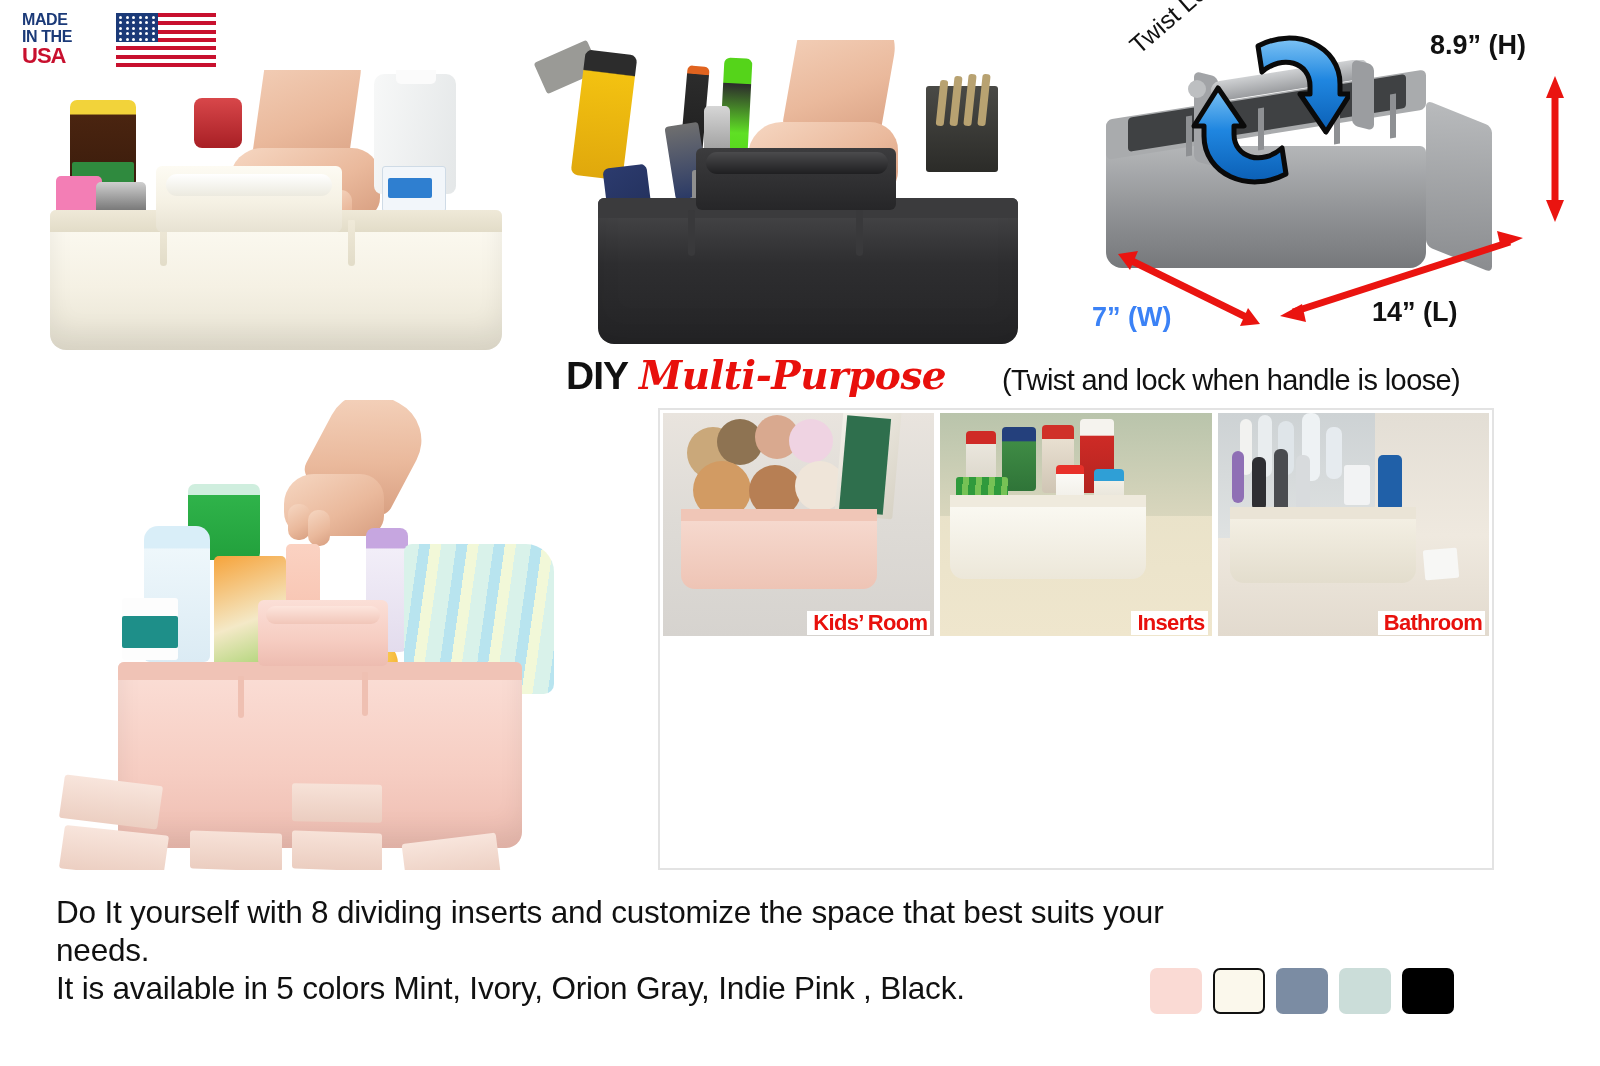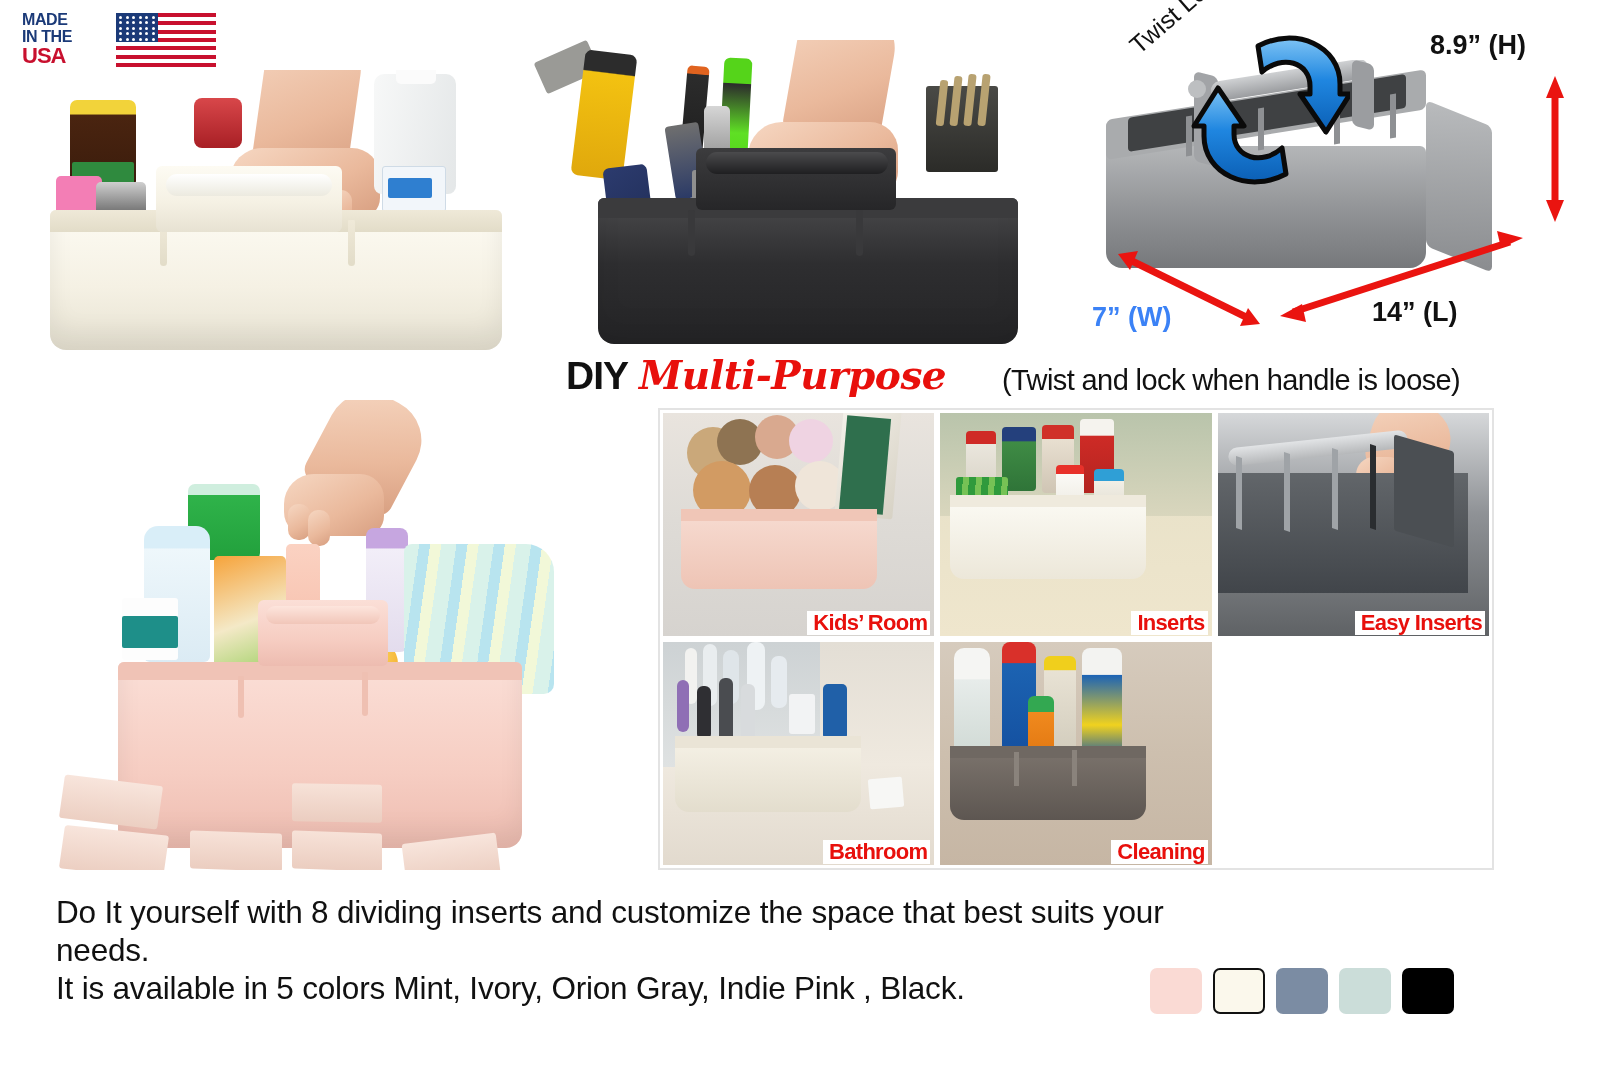--- a/index.html
+++ b/index.html
@@ -318,34 +318,20 @@
       <div style="position:absolute;left:140px;top:6px;width:34px;height:74px;background:linear-gradient(180deg,#f5f3ee 0%,#f5f3ee 22%,#ce2b26 23%,#b32420 100%);border-radius:4px;"></div>
       <div style="position:absolute;left:116px;top:52px;width:28px;height:54px;background:linear-gradient(180deg,#e8312a 0%,#e8312a 16%,#fbfaf6 17%,#e9e5dc 100%);border-radius:4px;"></div>
       <div style="position:absolute;left:154px;top:56px;width:30px;height:50px;background:linear-gradient(180deg,#2f9fd6 0%,#2f9fd6 24%,#f2efe6 25%,#ddd8cb 100%);border-radius:4px;"></div>
       <div style="position:absolute;left:16px;top:64px;width:52px;height:52px;background:repeating-linear-gradient(94deg,#2f9a3c 0 7px,#76c255 7px 13px);border-radius:3px;"></div>
       <div style="position:absolute;left:10px;top:82px;width:196px;height:84px;background:linear-gradient(180deg,#fcfbf5,#ece7d9);border-radius:4px 4px 14px 14px;"></div>
       <div style="position:absolute;left:10px;top:82px;width:196px;height:12px;background:#efeadd;"></div>
     </div>
     <div class="cap">Inserts</div>
   </div>
 
-  <div class="cell">
-    <div class="scene" style="background:linear-gradient(180deg,#d6d8da 0%,#8f9296 45%,#5f6265 100%);">
-      <div class="hand" style="left:150px;top:-10px;width:80px;height:86px;border-radius:34px;transform:rotate(18deg);"></div>
-      <div class="hand" style="left:138px;top:44px;width:50px;height:40px;border-radius:18px;"></div>
-      <div style="position:absolute;left:10px;top:26px;width:180px;height:18px;background:linear-gradient(180deg,#e2e4e6,#b6b8ba);border-radius:9px;transform:rotate(-6deg);"></div>
-      <div style="position:absolute;left:0;top:60px;width:250px;height:120px;background:linear-gradient(180deg,#62666a,#41454a);"></div>
-      <div style="position:absolute;left:18px;top:44px;width:6px;height:72px;background:#9fa3a7;transform:skewY(18deg);"></div>
-      <div style="position:absolute;left:66px;top:40px;width:6px;height:78px;background:#9fa3a7;transform:skewY(18deg);"></div>
-      <div style="position:absolute;left:114px;top:36px;width:6px;height:80px;background:#9fa3a7;transform:skewY(18deg);"></div>
-      <div style="position:absolute;left:152px;top:32px;width:6px;height:84px;background:#2a2d30;transform:skewY(18deg);"></div>
-      <div style="position:absolute;left:176px;top:30px;width:60px;height:96px;background:#4b4f53;transform:skewY(16deg);border-radius:3px;"></div>
-    </div>
-    <div class="cap">Easy Inserts</div>
-  </div>
 
   <div class="cell">
     <div class="scene" style="background:linear-gradient(180deg,#e3ded5 0%,#efe9df 55%,#e2dace 100%);">
       <div style="position:absolute;left:0;top:0;width:58%;height:56%;background:linear-gradient(180deg,#cdd2d4,#dfe2e2);"></div>
       <div style="position:absolute;left:22px;top:6px;width:12px;height:56px;background:#f2f2f0;border-radius:6px;"></div>
       <div style="position:absolute;left:40px;top:2px;width:14px;height:62px;background:#e9edef;border-radius:7px;"></div>
       <div style="position:absolute;left:60px;top:8px;width:16px;height:54px;background:#dfe5e9;border-radius:8px;"></div>
       <div style="position:absolute;left:84px;top:0px;width:18px;height:68px;background:#eef2f4;border-radius:8px;"></div>
       <div style="position:absolute;left:108px;top:14px;width:16px;height:52px;background:#e6ebef;border-radius:7px;"></div>
       <div style="position:absolute;left:14px;top:38px;width:12px;height:52px;background:#8f6fb5;border-radius:6px;"></div>
@@ -354,34 +340,20 @@
       <div style="position:absolute;left:78px;top:42px;width:14px;height:58px;background:#d8dbdd;border-radius:6px;"></div>
       <div style="position:absolute;left:126px;top:52px;width:26px;height:40px;background:#f2f3f4;border-radius:3px;"></div>
       <div style="position:absolute;left:160px;top:42px;width:24px;height:56px;background:#2060a8;border-radius:5px;"></div>
       <div style="position:absolute;left:12px;top:94px;width:186px;height:76px;background:linear-gradient(180deg,#f6f2e7,#e3ddcd);border-radius:4px 4px 14px 14px;"></div>
       <div style="position:absolute;left:12px;top:94px;width:186px;height:12px;background:#eae4d6;"></div>
       <div style="position:absolute;left:206px;top:136px;width:34px;height:30px;background:#f7f7f5;border-radius:2px;transform:rotate(-5deg);"></div>
     </div>
     <div class="cap">Bathroom</div>
   </div>
 
-  <div class="cell">
-    <div class="scene" style="background:linear-gradient(180deg,#d6cbbd 0%,#cdbfae 50%,#c6b6a4 100%);">
-      <div style="position:absolute;left:14px;top:6px;width:36px;height:110px;background:linear-gradient(180deg,#f5f5f3 0%,#f5f5f3 28%,#e7ecea 29%,#cfd9d4 100%);border-radius:10px 10px 4px 4px;"></div>
-      <div style="position:absolute;left:62px;top:0px;width:34px;height:114px;background:linear-gradient(180deg,#d9302a 0%,#d9302a 18%,#1c63b2 19%,#1450a0 100%);border-radius:8px 8px 4px 4px;"></div>
-      <div style="position:absolute;left:104px;top:14px;width:32px;height:98px;background:linear-gradient(180deg,#f0cf1c 0%,#f0cf1c 14%,#e8e2d4 15%,#d2ccbc 100%);border-radius:6px;"></div>
-      <div style="position:absolute;left:142px;top:6px;width:40px;height:110px;background:linear-gradient(180deg,#f3f3f1 0%,#f3f3f1 24%,#1e64b4 25%,#f0d21f 70%,#1a58a6 100%);border-radius:8px 8px 4px 4px;"></div>
-      <div style="position:absolute;left:88px;top:54px;width:26px;height:66px;background:linear-gradient(180deg,#33a851 0%,#33a851 24%,#f08a1e 25%,#e07510 100%);border-radius:6px;"></div>
-      <div style="position:absolute;left:10px;top:104px;width:196px;height:74px;background:linear-gradient(180deg,#7d756e,#5d5651);border-radius:4px 4px 14px 14px;"></div>
-      <div style="position:absolute;left:10px;top:104px;width:196px;height:12px;background:#6f6862;"></div>
-      <div style="position:absolute;left:74px;top:110px;width:5px;height:34px;background:#8a837c;"></div>
-      <div style="position:absolute;left:132px;top:108px;width:5px;height:36px;background:#8a837c;"></div>
-    </div>
-    <div class="cap">Cleaning</div>
-  </div>
 
 </div>
 
 <div class="abs" id="blurb">
   <div>Do It yourself with 8 dividing inserts and customize the space that  best suits your needs.</div>
   <div>It is available in 5 colors Mint, Ivory, Orion Gray, Indie Pink , Black.</div>
 </div>
 
 <div class="abs" id="swatches">
   <div class="sw" style="background: rgb(250, 218, 212);"></div>

